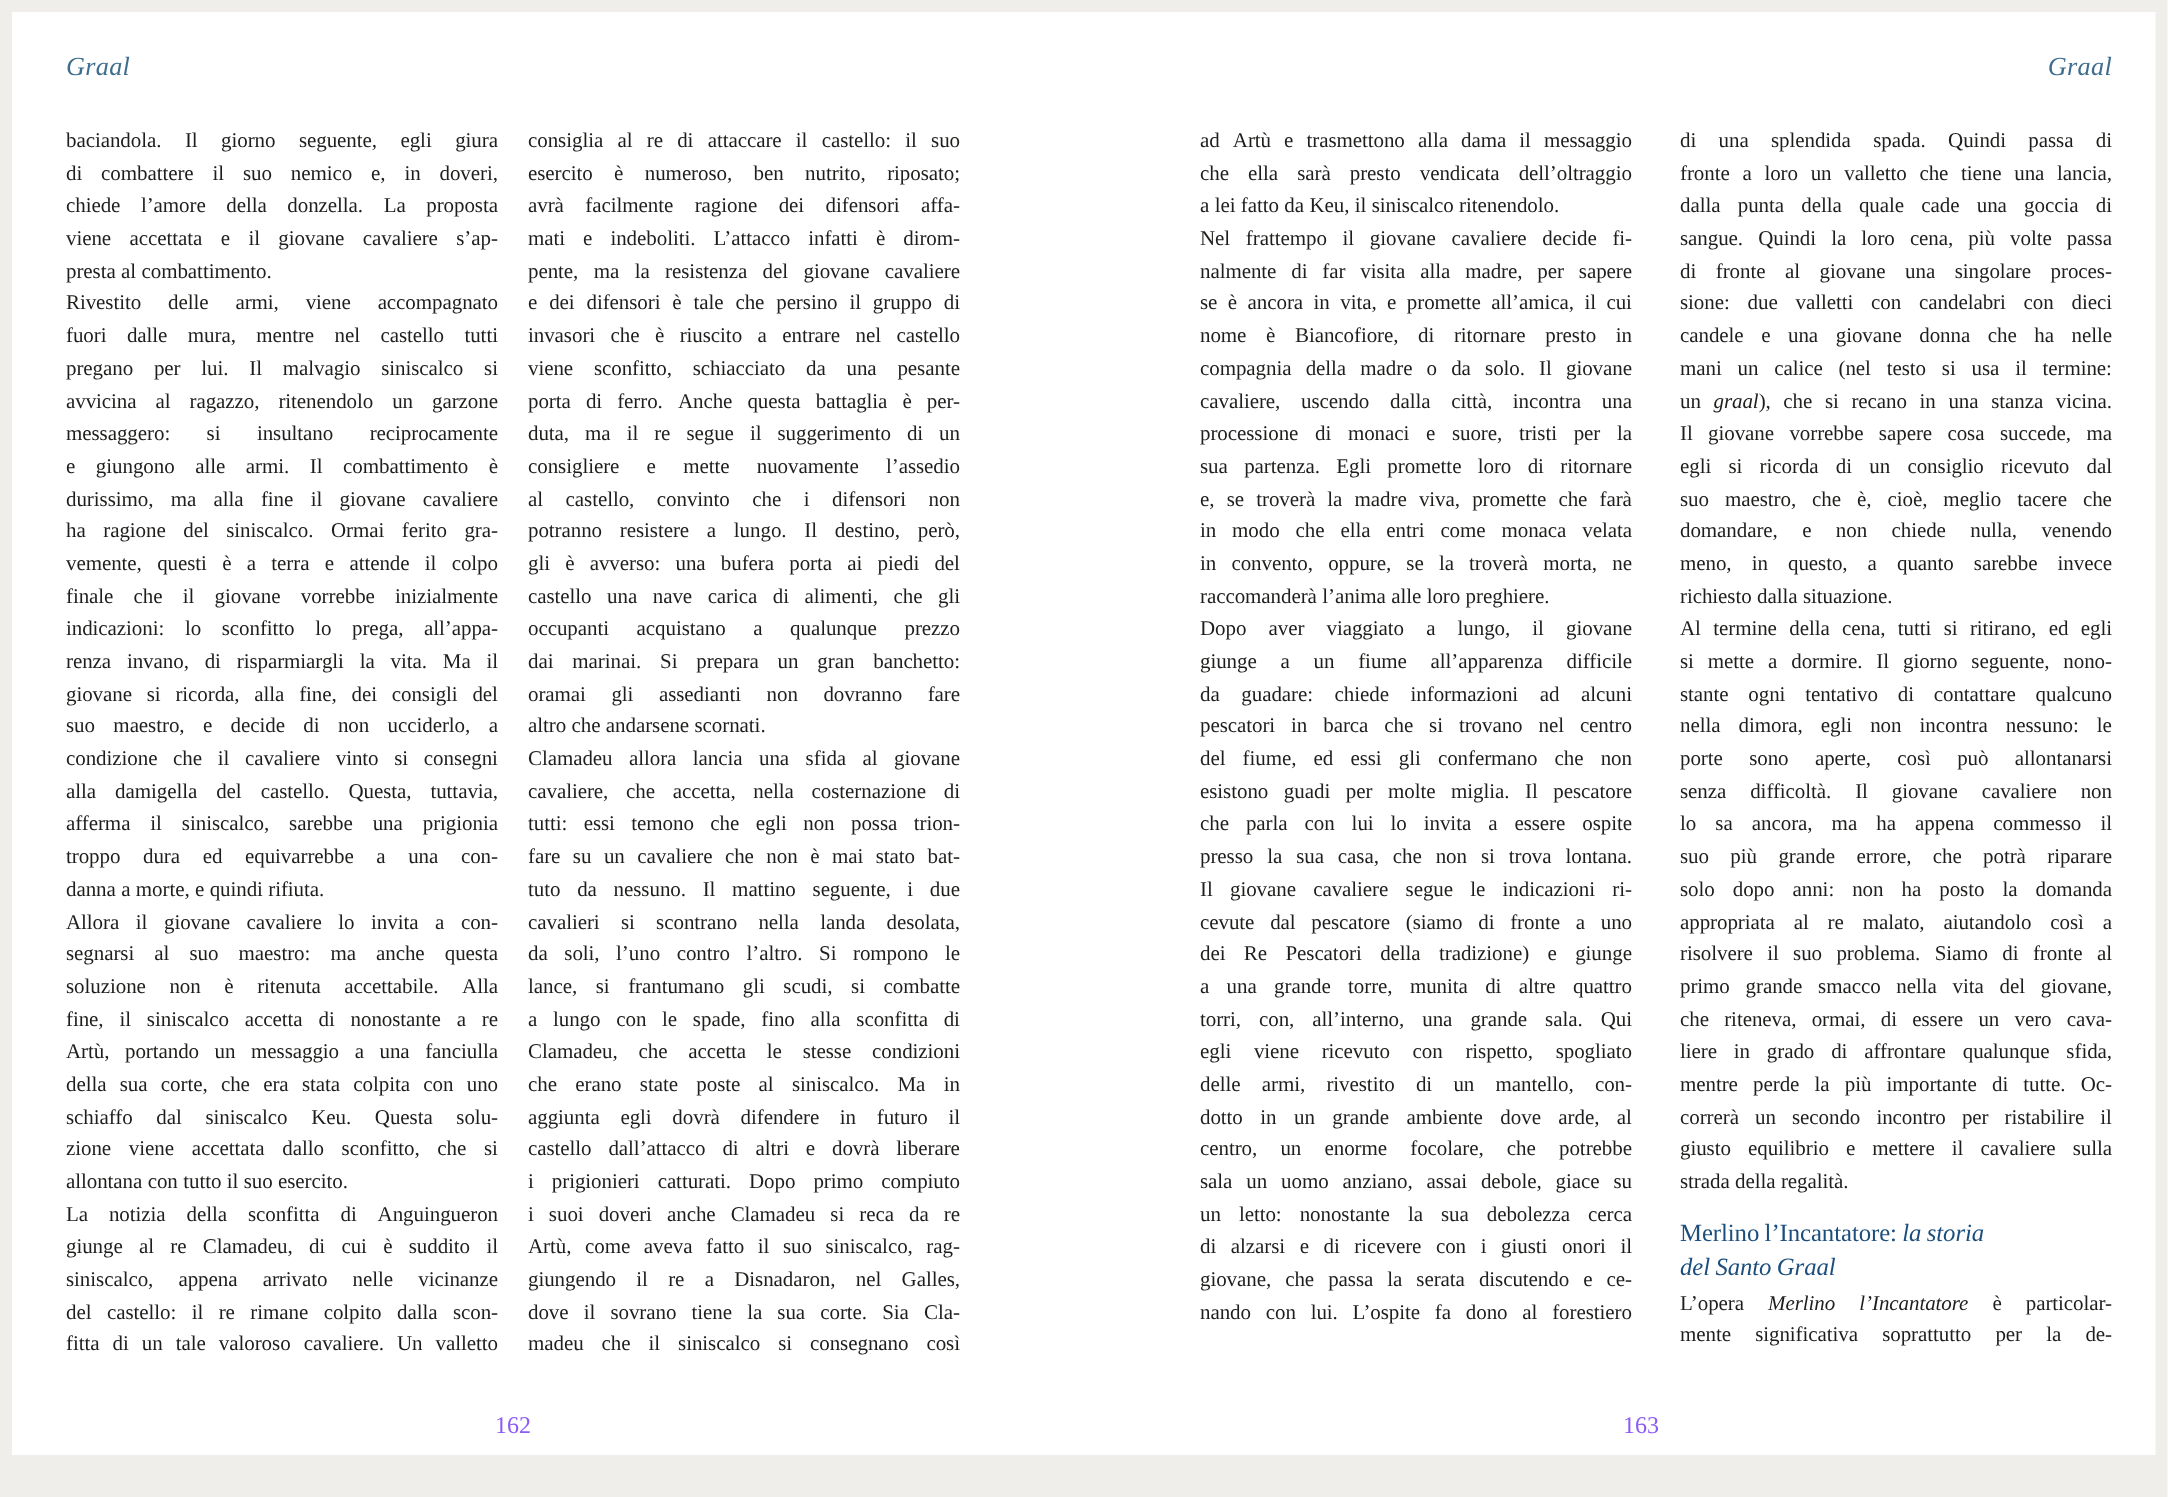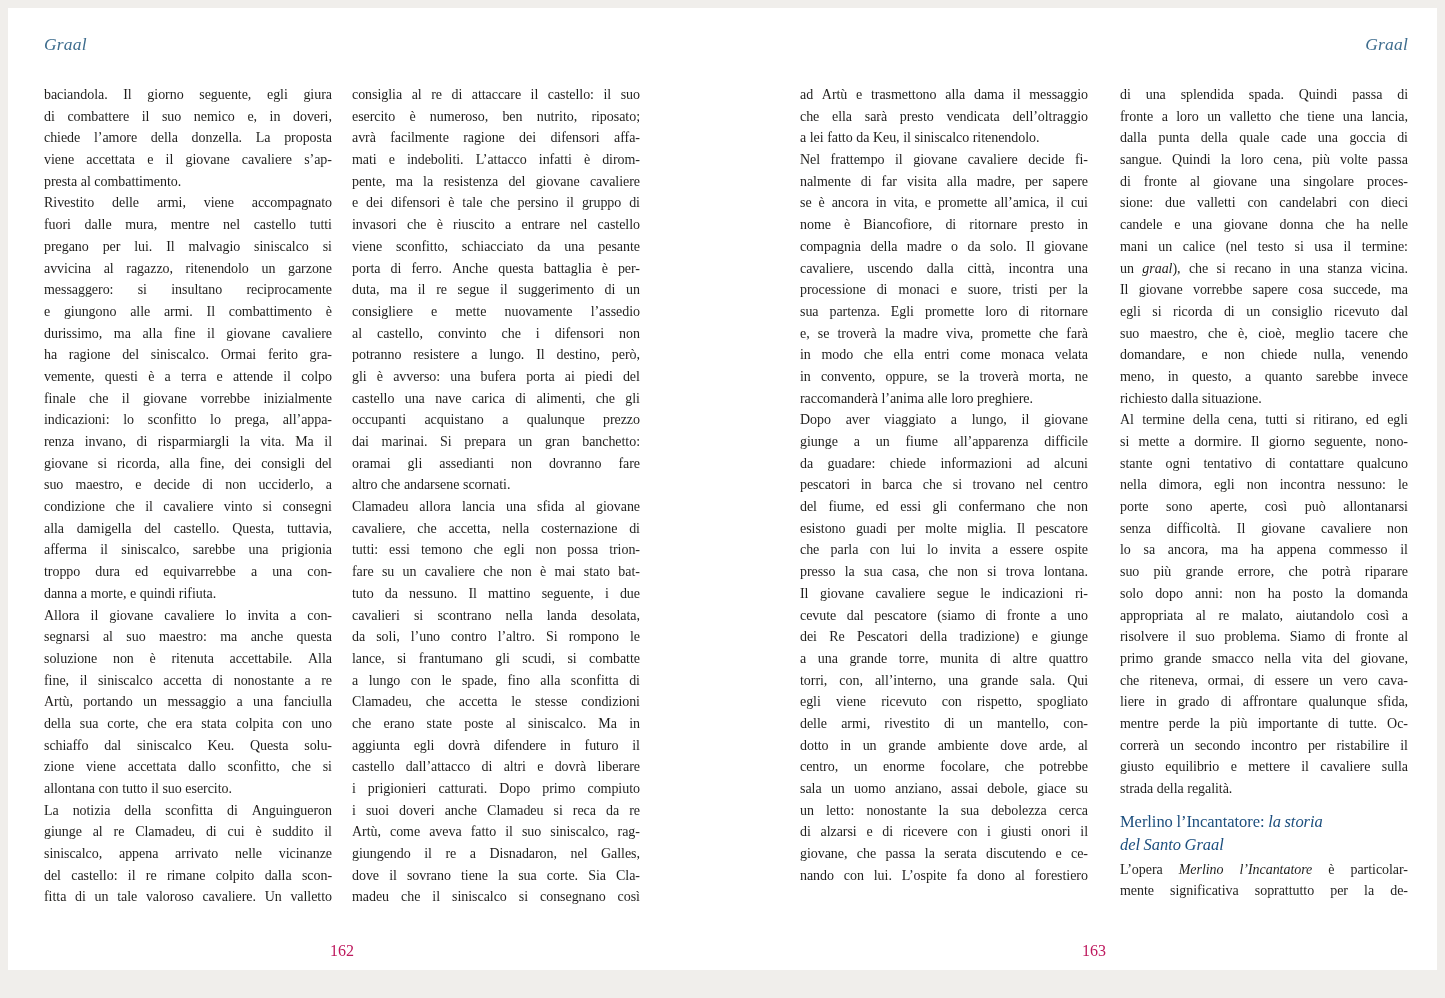--- a/index.html
+++ b/index.html
@@ -34,21 +34,21 @@
   .ln.end{justify-content:flex-start;gap:3.6px;}
   .ln .w{flex:0 0 auto;}
   .ln i{font-style:italic;}
   .subhead{margin-top:10px;margin-bottom:3px;}
   .subhead .ln{
     height:23px;line-height:23px;
     font-size:16.5px;color:var(--subhead_blue,#1c4e7d);
   }
   .pagenum{
     position:absolute;top:934px;width:80px;
-    text-align:center;font-size:16px;color:#be185d;
+    text-align:center;font-size:16px;color:#8b5cf6;
     font-feature-settings:"onum";
   }
   .pagenum.left{left:294px;}
   .pagenum.right{left:1046px;}
 </style>
 </head>
 <body>
 
 <div class="page">
 

